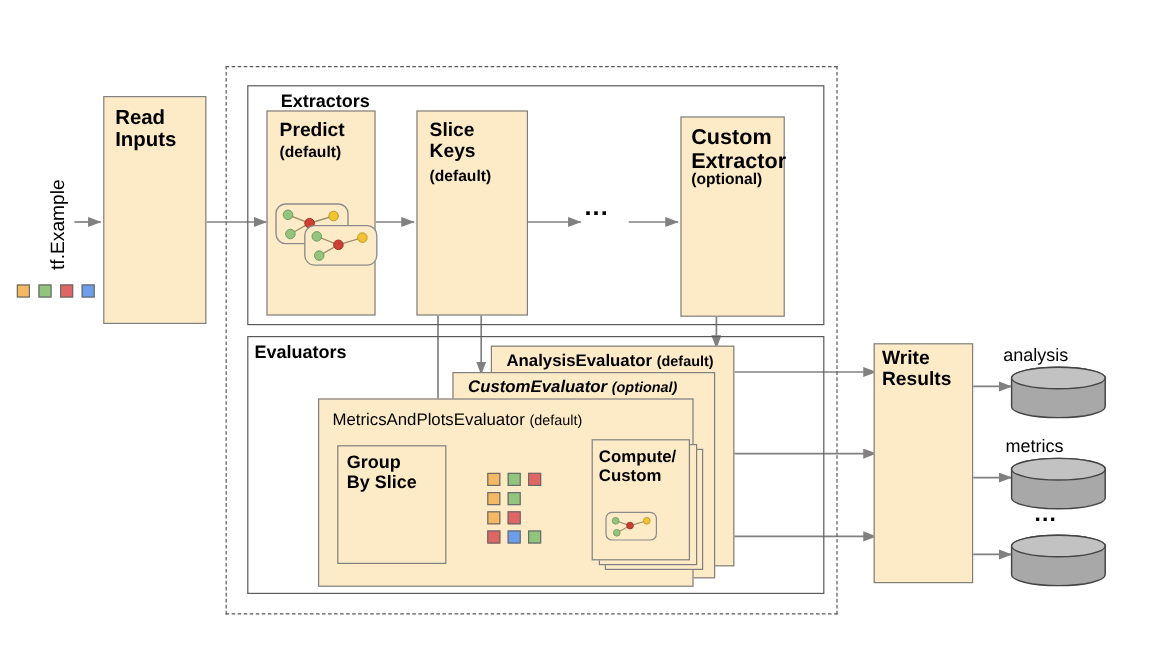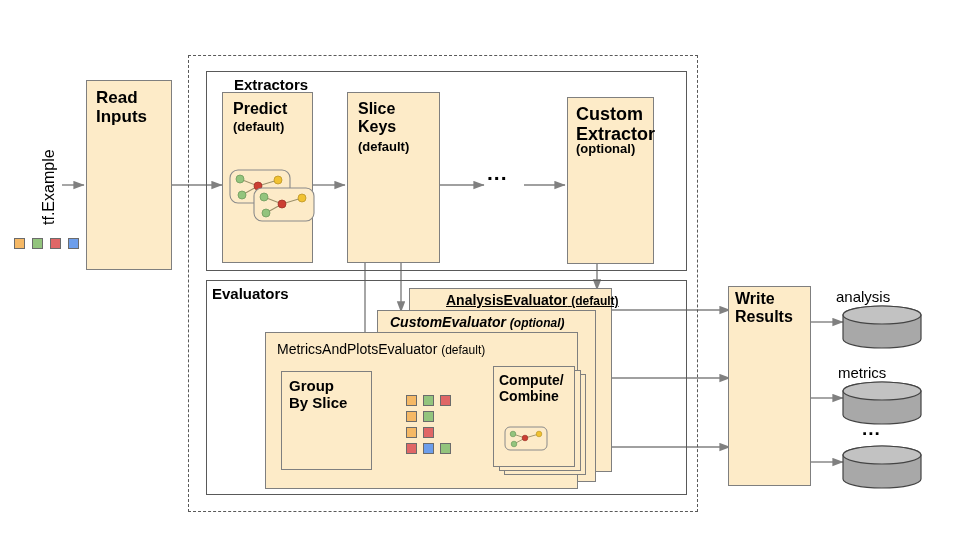--- a/index.html
+++ b/index.html
@@ -116,21 +116,21 @@
 
   <div class="node fill" style="left:567px;top:97px;width:87px;height:167px;"></div>
   <div class="lbl" style="left:576px;top:104px;font-size:18px;">Custom
 Extractor</div>
   <div class="lbl sub" style="left:576px;top:142px;font-size:13px;">(optional)</div>
 
   <div class="node plain" style="left:206px;top:280px;width:481px;height:215px;"></div>
   <div class="ttl" style="left:212px;top:285px;font-size:15px;">Evaluators</div>
 
   <div class="node fill" style="left:409px;top:288px;width:203px;height:184px;"></div>
-  <div style="position:absolute;left:446px;top:292px;font-size:14px;font-weight:bold;white-space:nowrap;text-decoration:underline;">
+  <div style="position:absolute;left:422px;top:292px;font-size:14px;font-weight:bold;white-space:nowrap;">
     <span>AnalysisEvaluator</span>
     <span style="font-size:12px;">(default)</span>
   </div>
 
   <div class="node fill" style="left:377px;top:310px;width:219px;height:172px;"></div>
   <div style="position:absolute;left:390px;top:314px;font-size:14px;font-weight:bold;white-space:nowrap;font-style:italic;">
     <span>CustomEvaluator</span>
     <span style="font-size:12px;">(optional)</span>
   </div>
 
@@ -156,21 +156,21 @@
     </div>
     <div style="height:16px;">
       <span class="sw" style="position:relative;display:inline-block;background:#e06666;margin-right:6px;"></span><span class="sw" style="position:relative;display:inline-block;background:#6d9eeb;margin-right:6px;"></span><span class="sw" style="position:relative;display:inline-block;background:#93c47d;"></span>
     </div>
   </div>
 
   <div class="node fill" style="left:504px;top:374px;width:82px;height:101px;"></div>
   <div class="node fill" style="left:499px;top:370px;width:82px;height:101px;"></div>
   <div class="node fill" style="left:493px;top:366px;width:82px;height:101px;"></div>
   <div class="lbl" style="left:499px;top:373px;width:80px;font-size:14px;">Compute/
-Combine</div>
+Custom</div>
   <svg class="ov" style="left:0;top:0;">
     <g transform="translate(504,426)">
       <rect x="1" y="1" width="42" height="23" rx="5" ry="5" fill="#fdebc8" stroke="#8a8a8a" stroke-width="1"></rect>
       <g stroke="#9a8f6a" stroke-width="0.9" fill="none">
         <path d="M9,8 L21,12 L35,8"></path>
           <path d="M10,18 L21,12"></path>
       </g>
       <circle cx="9" cy="8" r="2.8" fill="#93c47d" stroke="#6f9a5d" stroke-width="0.7"></circle>
       <circle cx="10" cy="18" r="2.8" fill="#93c47d" stroke="#6f9a5d" stroke-width="0.7"></circle>
       <circle cx="21" cy="12" r="2.8" fill="#cc3f33" stroke="#9e3128" stroke-width="0.7"></circle>

